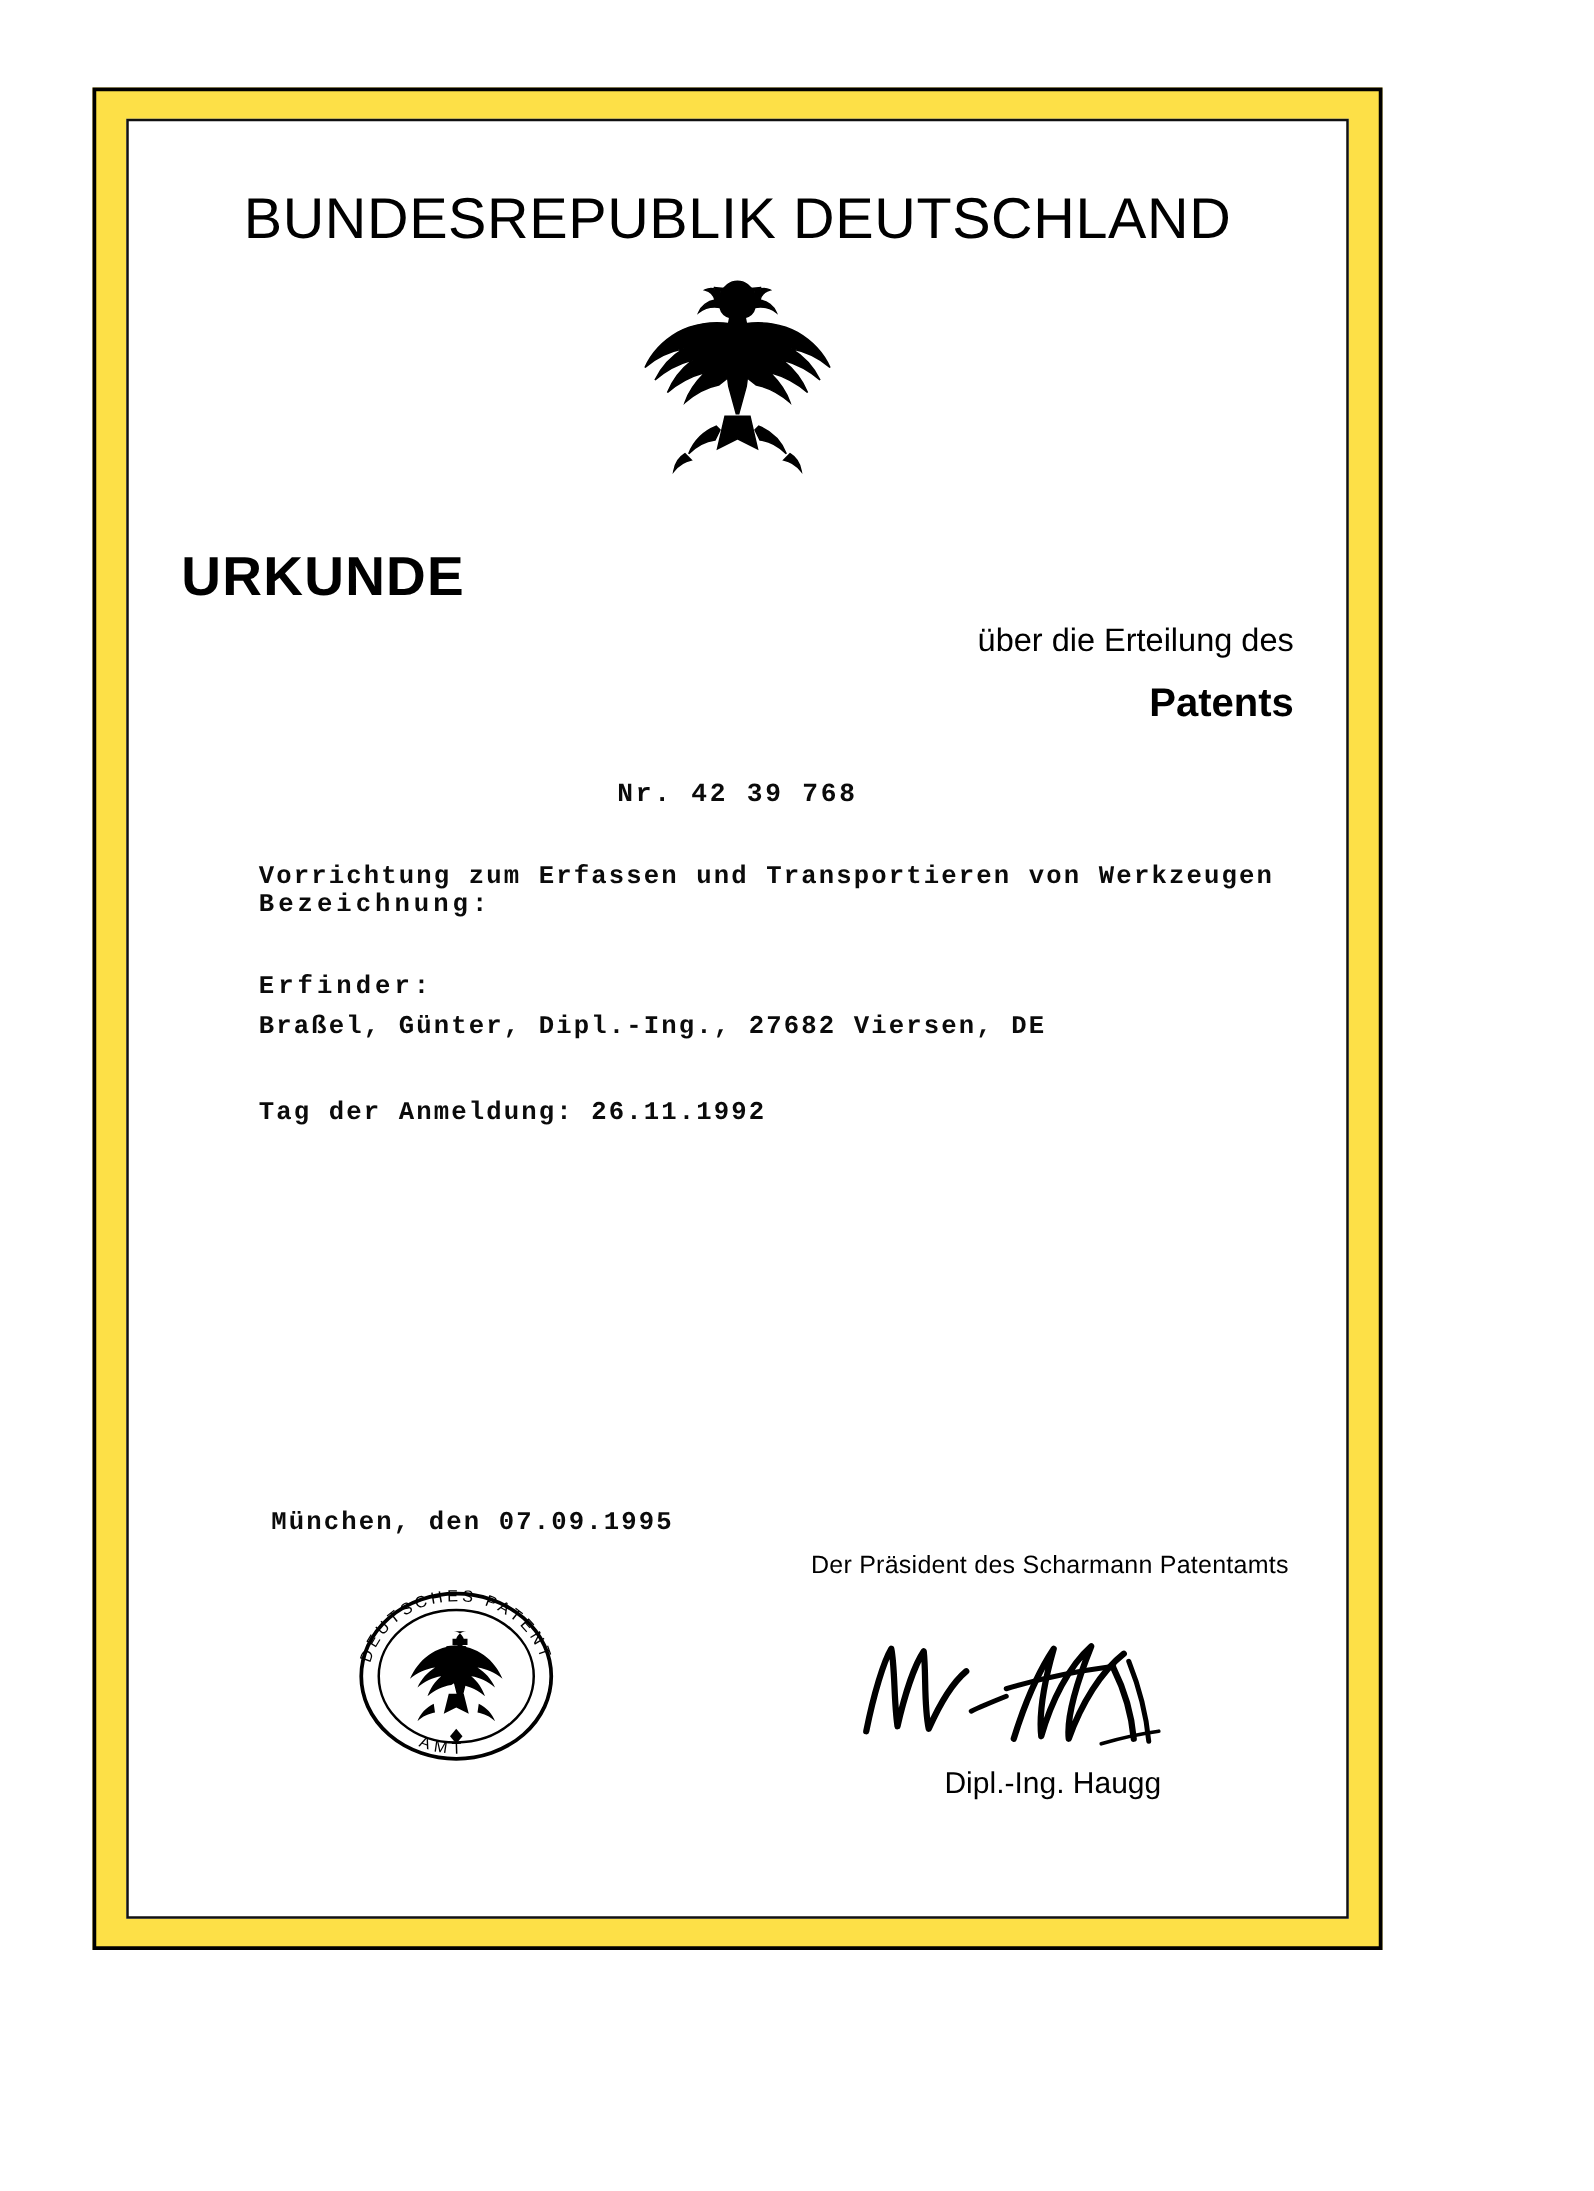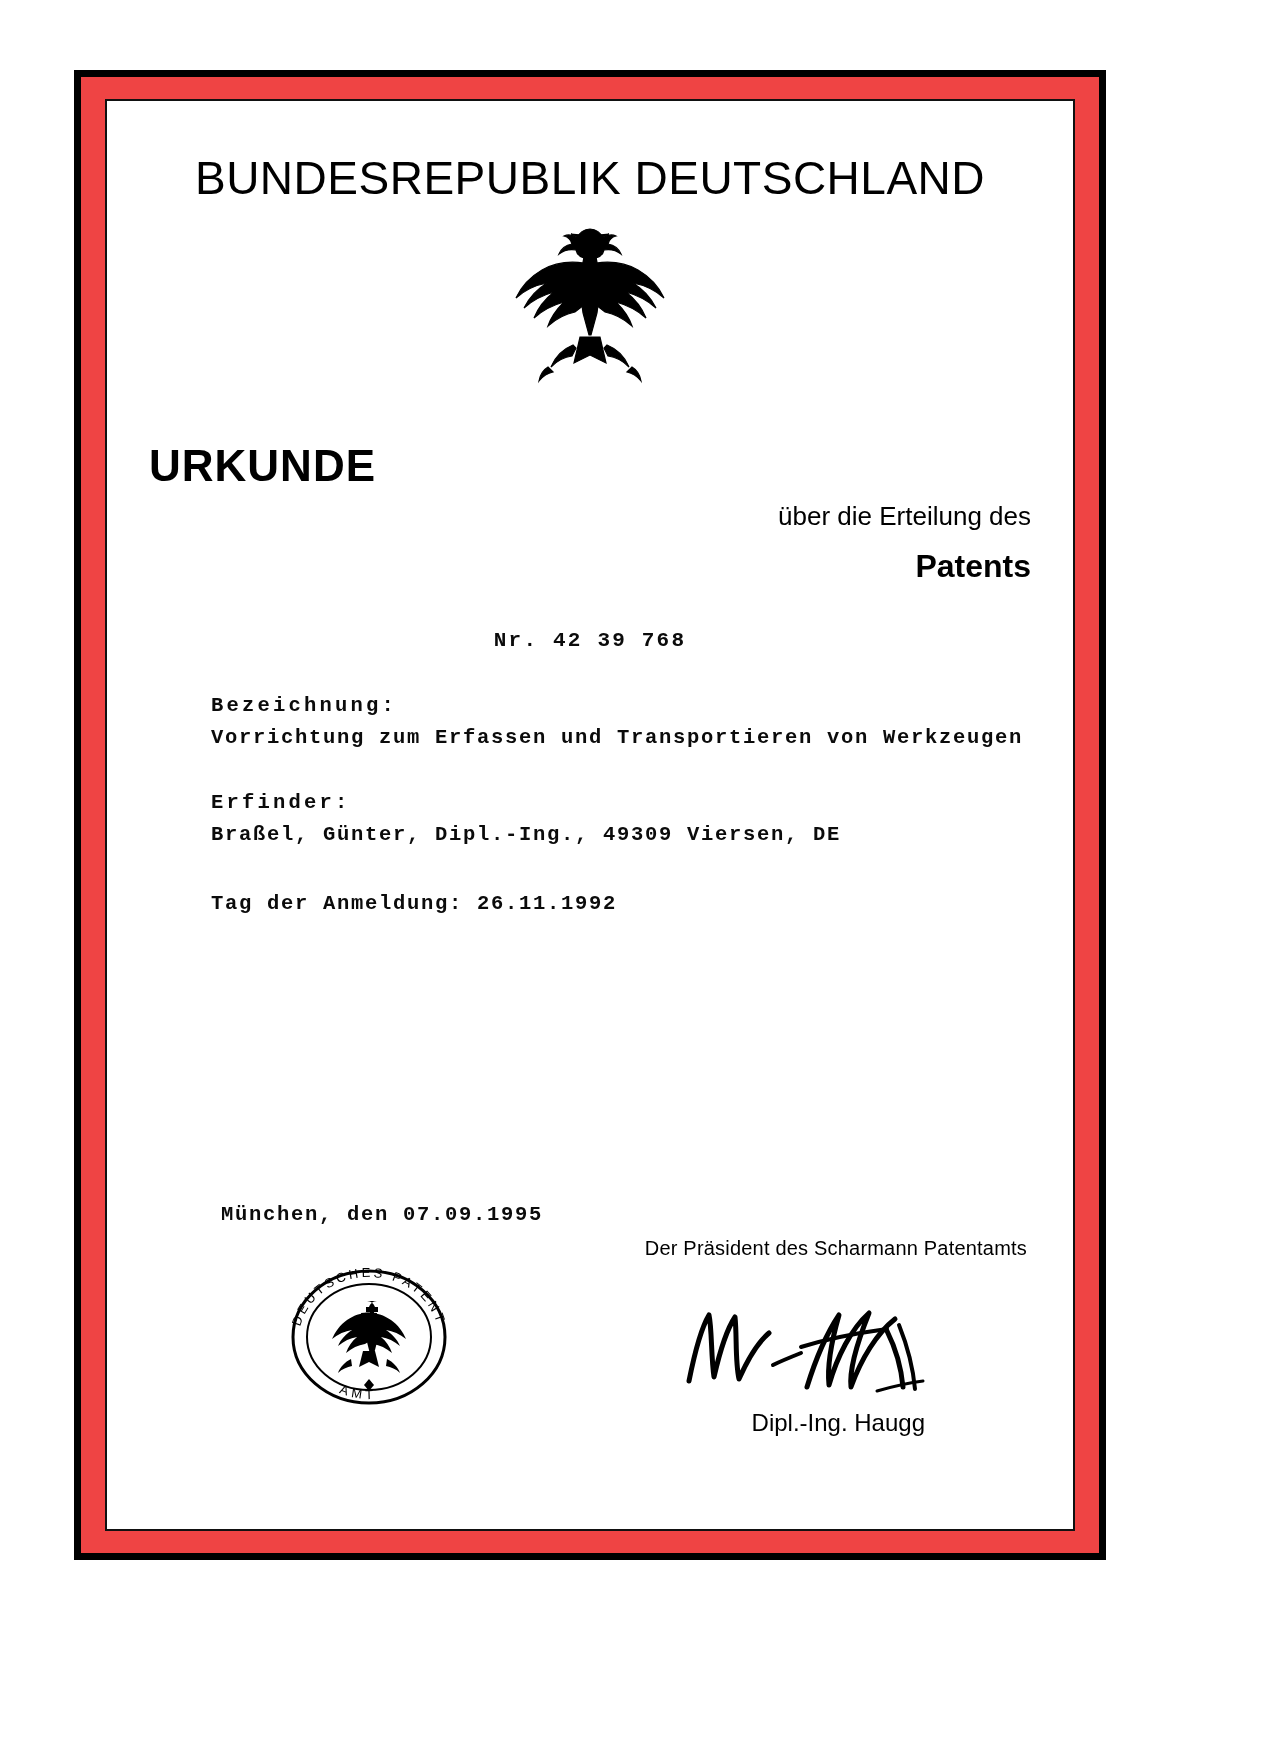--- a/index.html
+++ b/index.html
@@ -24,23 +24,23 @@
     height: 1753px;
     background: #ffffff;
   }
 
   #outer-frame {
     position: absolute;
     left: 74px;
     top: 70px;
     width: 1032px;
     height: 1490px;
-    border: 7px solid #000000;
+    border: 3px solid #000000;
     box-sizing: border-box;
-    background: #ef4444;
+    background: #fde047;
   }
 
   #inner-frame {
     position: absolute;
     left: 24px;
     top: 22px;
     right: 24px;
     bottom: 22px;
     border: 2px solid #111111;
     box-sizing: border-box;
@@ -227,28 +227,28 @@
 
         <div id="doc-title">URKUNDE</div>
 
         <div id="doc-subtitle">über die Erteilung des</div>
 
         <div id="doc-kind">Patents</div>
 
         <div id="patent-number" class="mono">Nr. 42 39 768</div>
 
         <div class="field-block">
+          <div class="mono field-value">Vorrichtung zum Erfassen und Transportieren von Werkzeugen</div>
           <div class="mono field-label">Bezeichnung:</div>
-          <div class="mono field-value">Vorrichtung zum Erfassen und Transportieren von Werkzeugen</div>
         </div>
 
 
         <div class="field-block">
           <div class="mono field-label">Erfinder:</div>
-          <div class="mono field-value">Braßel, Günter, Dipl.-Ing., 49309 Viersen, DE</div>
+          <div class="mono field-value">Braßel, Günter, Dipl.-Ing., 27682 Viersen, DE</div>
         </div>
 
         <div id="field-filing">
           <div class="mono field-single">Tag der Anmeldung: 26.11.1992</div>
         </div>
 
         <div id="footer">
 
           <div id="place-date" class="mono">München, den 07.09.1995</div>
 

